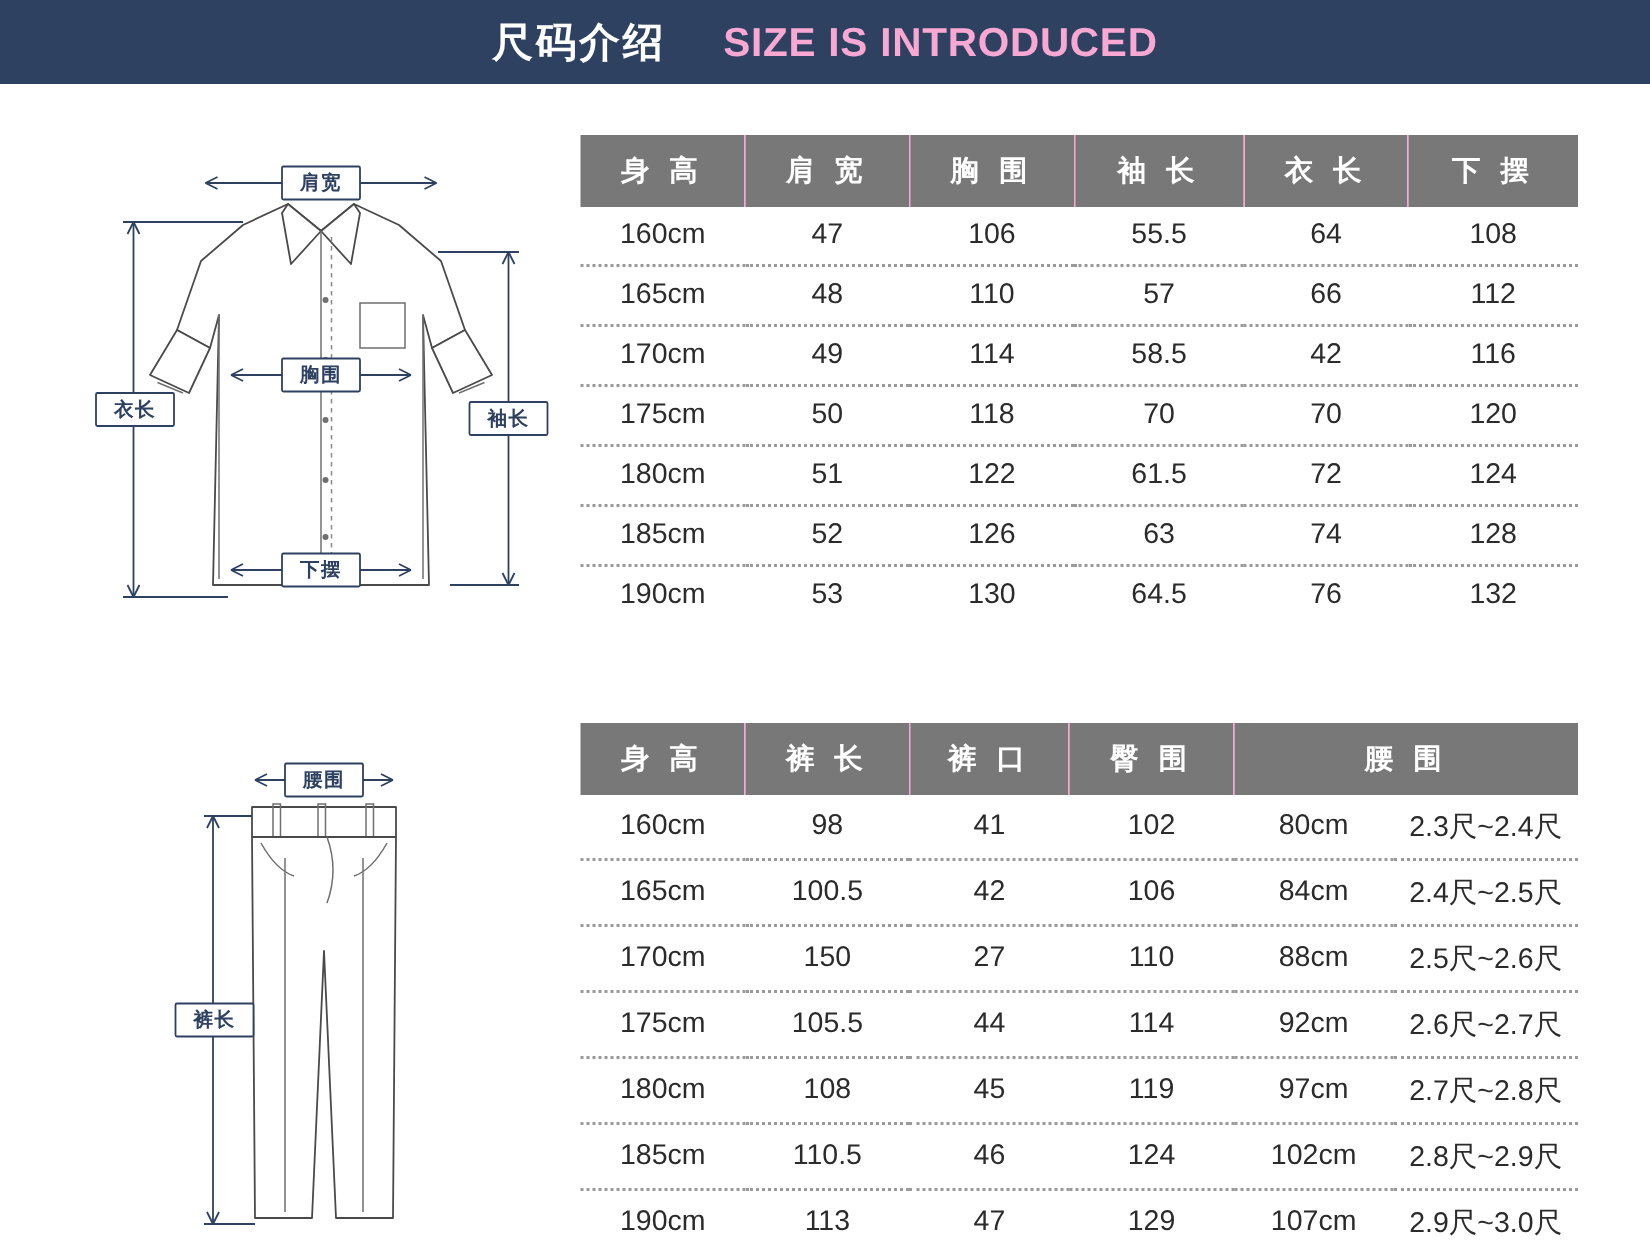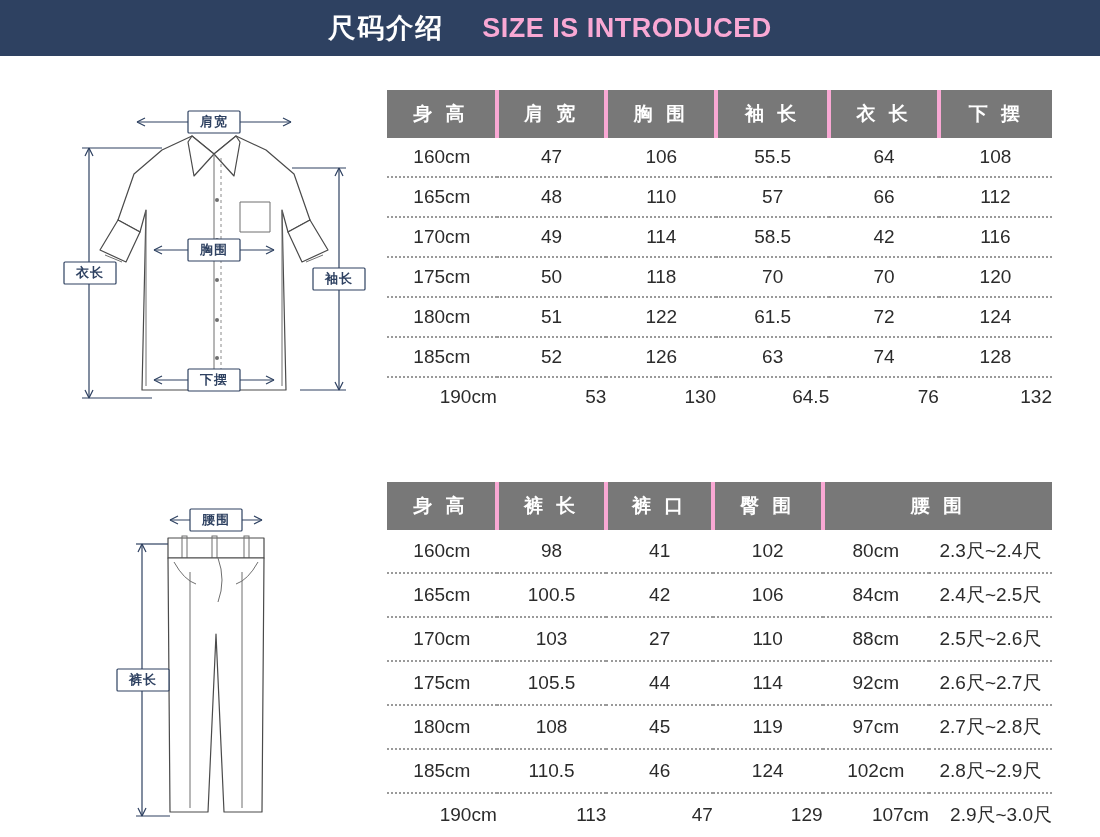--- a/index.html
+++ b/index.html
@@ -64,31 +64,31 @@
     table-layout: fixed;
   }
   table.size-table thead th {
     background: #787878;
     color: #ffffff;
     font-size: 19px;
     font-weight: bold;
     letter-spacing: 4px;
     padding: 11px 0 11px 0;
     text-align: center;
-    border-right: 4px solid #f9a8d4;
+    border-right: 1px solid #f9a8d4;
   }
   table.size-table thead th:last-child { border-right: none; text-align: center; }
   table.size-table tbody td {
     text-align: center;
     font-size: 19px;
     color: #2b2b2b;
     padding: 8px 0 8px 0;
     border-bottom: 2px dotted #9a9a9a;
   }
-  table.size-table tbody tr:last-child td { border-bottom: none; text-align: right; }
+  table.size-table tbody tr:last-child td { border-bottom: none; }
 
   
   .fig svg { display: block; }
   .lbl-box {
     fill: #ffffff;
     stroke: #2e4161;
     stroke-width: 1.2;
   }
   .lbl-txt {
     fill: #2e4161;
@@ -347,21 +347,21 @@
         <tr>
           <td>165cm</td>
           <td>100.5</td>
           <td>42</td>
           <td>106</td>
           <td>84cm</td>
           <td>2.4尺~2.5尺</td>
         </tr>
         <tr>
           <td>170cm</td>
-          <td>103</td>
+          <td>150</td>
           <td>27</td>
           <td>110</td>
           <td>88cm</td>
           <td>2.5尺~2.6尺</td>
         </tr>
         <tr>
           <td>175cm</td>
           <td>105.5</td>
           <td>44</td>
           <td>114</td>

